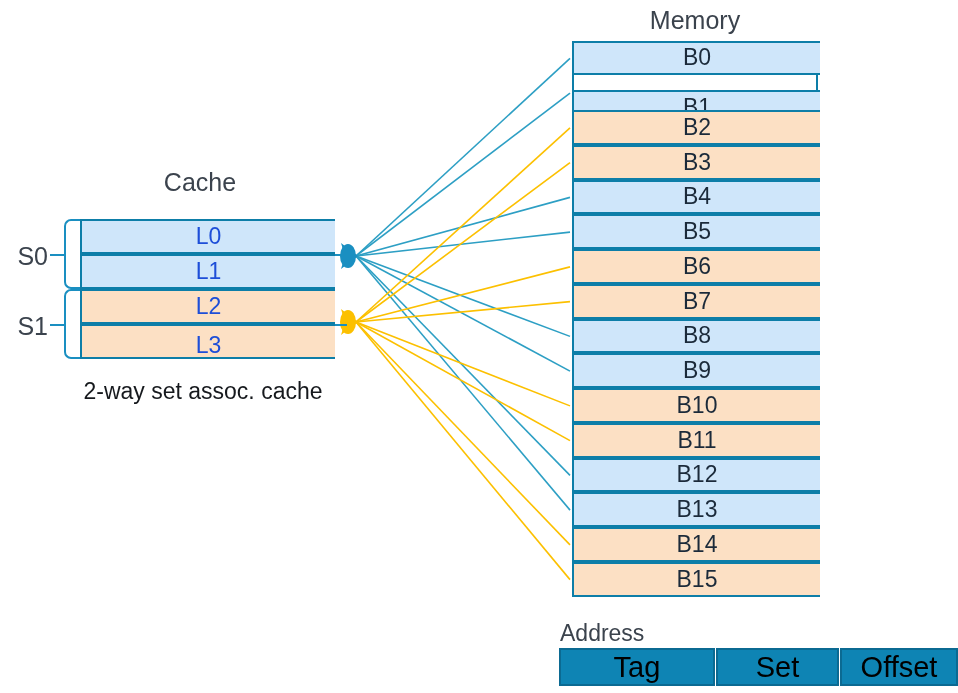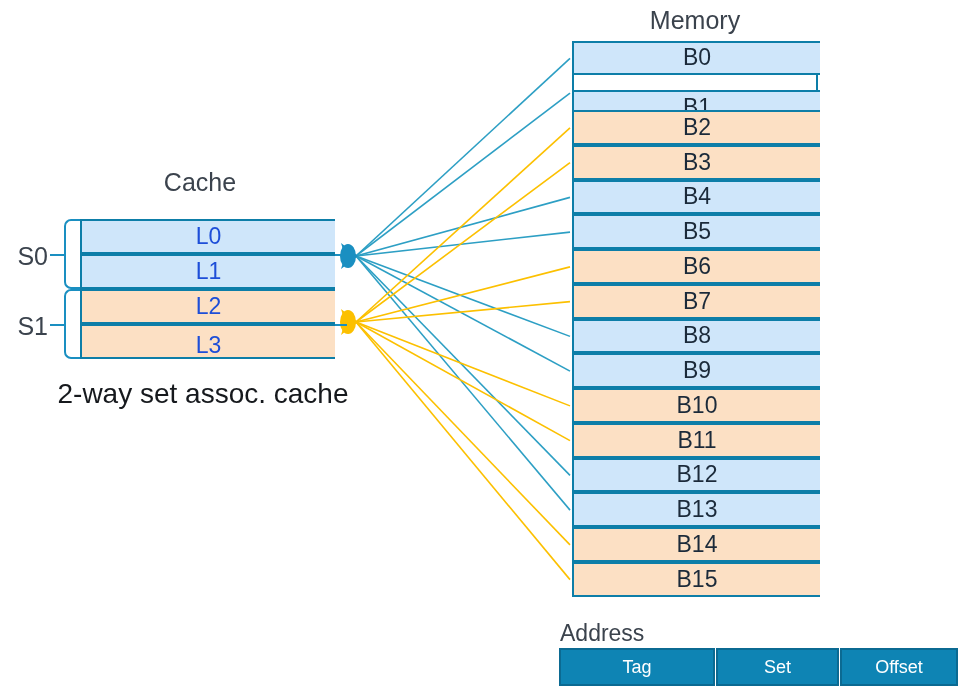--- a/index.html
+++ b/index.html
@@ -20,21 +20,21 @@
   #cache-title{
     left:0;top:168px;width:400px;text-align:center;
     font-size:25px;color:#3b434d;
   }
   #memory-title{
     left:572px;top:6px;width:246px;text-align:center;
     font-size:25px;color:#3b434d;
   }
   #cache-caption{
     left:0px;top:378px;width:406px;text-align:center;
-    font-size:28px;color:#16191d;
+    font-size:23px;color:#16191d;
   }
   #address-title{
     left:560px;top:620px;width:200px;text-align:left;
     font-size:23px;color:#3b434d;
   }
 
   
   #wires{position:absolute;left:0;top:0;width:958px;height:693px;}
 
   
@@ -107,22 +107,22 @@
 
   
   #address-bar{
     position:absolute;left:559px;top:648px;height:38px;
     display:flex;
   }
   .addr-seg{
     box-sizing:border-box;
     background:#0e84b4;
     border:2px solid #0b6a92;
-    color:#ffffff;
-    font-size:18px;
+    color:#000000;
+    font-size:29px;
     display:flex;align-items:center;justify-content:center;
     line-height:1;
   }
   .addr-tag{width:156px;}
   .addr-set{width:123px;margin-left:1px;}
   .addr-offset{width:118px;margin-left:1px;}
 </style>
 </head>
 <body>
 

